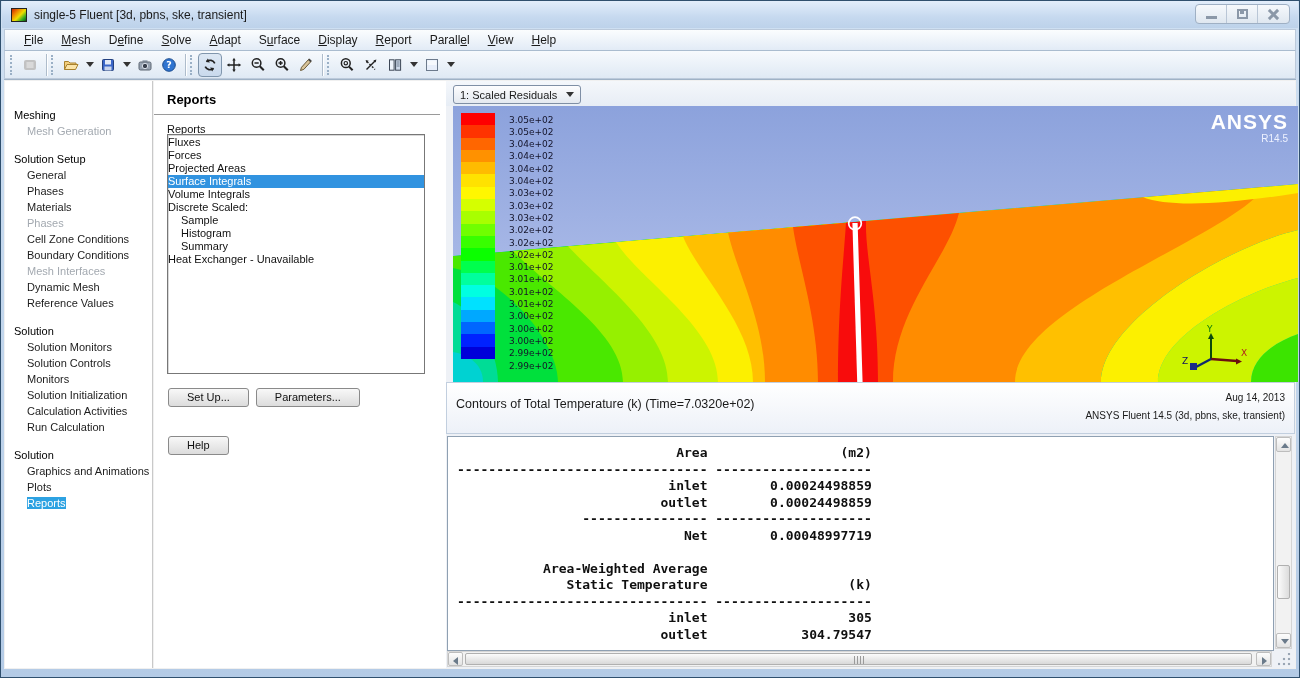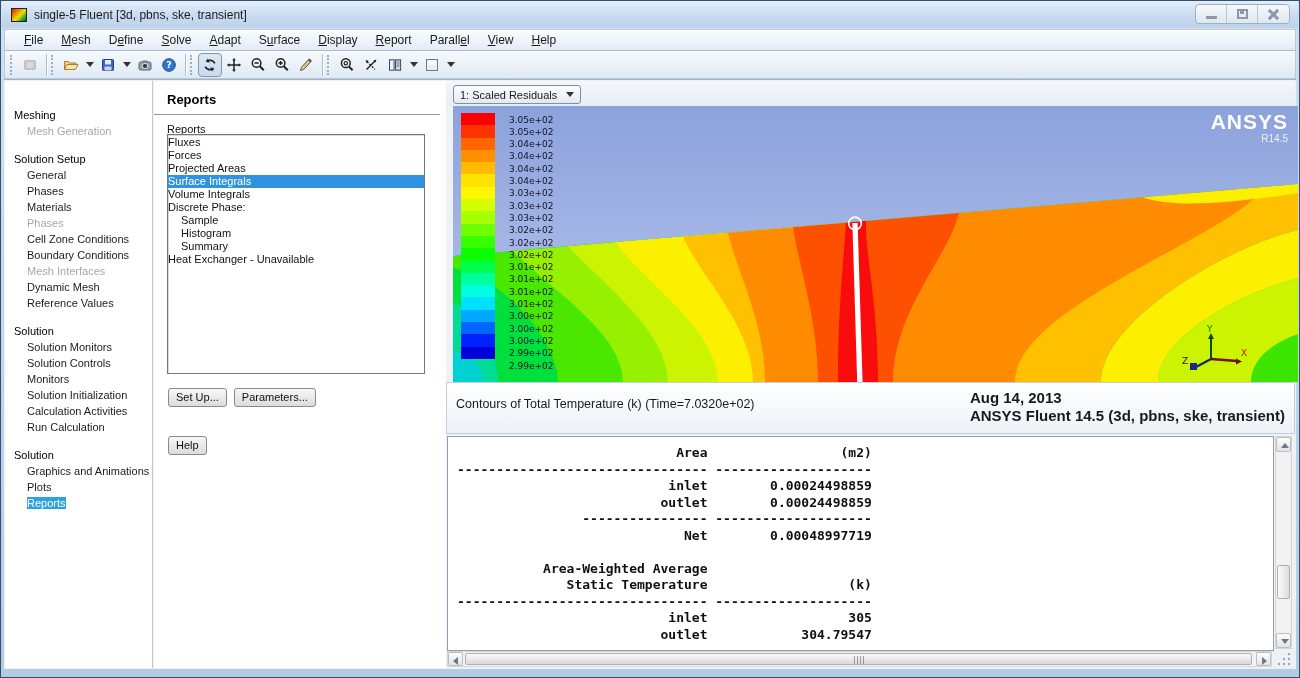--- a/index.html
+++ b/index.html
@@ -57,21 +57,21 @@
   .midpanel { position:absolute; left:150px; top:1px; width:292px; bottom:1px; background:#fff; }
   .ptitle { font-size:13px; font-weight:bold; color:#000; padding:11px 0 7px 13px;
             border-bottom:1px solid #9a9a9a; margin-right:6px; }
   .plabel { font-size:11px; color:#111; padding:8px 0 5px 13px; }
   .listbox { position:absolute; left:13px; top:53px; width:258px; height:240px; background:#fff;
              border:1px solid #777; box-shadow:inset 1px 1px 0 #d9d9d9; overflow:hidden; padding-top:1px; }
   .li { font-size:11px; color:#111; height:13px; line-height:13px; white-space:nowrap; cursor:default; }
   .li.indent { padding-left:13px; }
   .li.selected { background:var(--listSel); color:#fff; }
   .btnrow { position:absolute; left:14px; top:307px; display:flex; gap:7px; }
-  .btn { font-family:"Liberation Sans",sans-serif; font-size:11px; color:#111; padding:2px 7px 3px;
+  .btn { font-family:"Liberation Sans",sans-serif; font-size:11px; color:#111; padding:2px 18px 3px;
          background:linear-gradient(#f8f8f8,#dcdcdc); border:1px solid #8a8a8a; border-radius:3px; cursor:default; }
   .helpbtn { position:absolute; left:14px; top:355px; }
 
   .rightpanel { position:absolute; left:442px; top:1px; right:1px; bottom:1px; background:#eef1f6; }
   .gtopstrip { position:absolute; left:0; top:0; right:0; height:25px; background:linear-gradient(#f4f7fb,#e7edf5); }
   .combo { position:absolute; left:7px; top:4px; width:128px; height:19px; border:1px solid #7f8fa5; border-radius:3px;
            background:linear-gradient(#fdfdfe,#e4e9f0); display:flex; align-items:center; }
   .combo-text { font-size:11px; color:#1a1a1a; padding-left:6px; flex:1; white-space:nowrap; }
   .combo-arrow { width:0; height:0; border-left:4px solid transparent; border-right:4px solid transparent;
                  border-top:5px solid #333; margin-right:6px; }
@@ -82,21 +82,21 @@
   .cbcell { width:34px; height:12.3px; }
   .cblabels { position:absolute; left:56px; top:7px; width:70px; height:260px; }
   .cblabel { position:absolute; left:0; font-size:9px; color:#14142a; font-family:"DejaVu Sans",sans-serif; }
   .ansyslogo { position:absolute; right:10px; top:5px; text-align:right; color:#fff; }
   .al1 { font-size:21px; font-weight:bold; letter-spacing:1px; line-height:22px; }
   .al2 { font-size:10px; line-height:11px; color:#eef2ff; }
 
   .captionbar { position:absolute; left:0px; top:301px; right:0px; height:52px;
                 background:linear-gradient(#ffffff,#edf1f8); border:1px solid #c2cfdf; }
   .cap-left { position:absolute; left:9px; top:14px; font-size:12.5px; color:#1a1a1a; }
-  .cap-right { position:absolute; right:9px; top:6px; text-align:left; font-size:15px; color:#1a1a1a; line-height:18px;font-weight:bold; }
+  .cap-right { position:absolute; right:9px; top:6px; text-align:right; font-size:10px; color:#1a1a1a; line-height:18px; }
 
   .console { position:absolute; left:1px; top:355px; right:1px; bottom:1px; }
   .conarea { position:absolute; left:0; top:0; right:20px; bottom:16px; background:#fff; border:1px solid #8fa0b2; }
   .conout { position:absolute; left:9px; top:8px; font-family:"DejaVu Sans Mono","Liberation Mono",monospace;
             font-size:13px; line-height:16.5px; font-weight:700; color:#101010; white-space:pre; }
   .vscroll { position:absolute; right:2px; top:0; width:17px; bottom:18px; background:#f2f2f2; border:1px solid #d5d5d5; }
   .sbtn { position:absolute; left:0; width:15px; height:15px; background:linear-gradient(#fdfdfd,#e3e3e3);
           border:1px solid #bdbdbd; border-radius:2px; }
   .sbtn.up { top:0; } .sbtn.dn { bottom:0; }
   .arr { position:absolute; width:0; height:0; }
@@ -317,21 +317,21 @@
     <div class="midpanel">
       <div class="ptitle">Reports</div>
       <div class="plabel">Reports</div>
       <div class="listbox">
 
       <div class="li">Fluxes</div>
           <div class="li">Forces</div>
           <div class="li">Projected Areas</div>
           <div class="li selected">Surface Integrals</div>
           <div class="li">Volume Integrals</div>
-          <div class="li">Discrete Phase:</div>
+          <div class="li">Discrete Scaled:</div>
           <div class="li indent">Sample</div>
           <div class="li indent">Histogram</div>
           <div class="li indent">Summary</div>
           <div class="li">Heat Exchanger - Unavailable</div>
         </div>
       <div class="btnrow">
         <button class="btn">Set Up...</button>
         <button class="btn">Parameters...</button>
       </div>
       <button class="btn helpbtn">Help</button>

